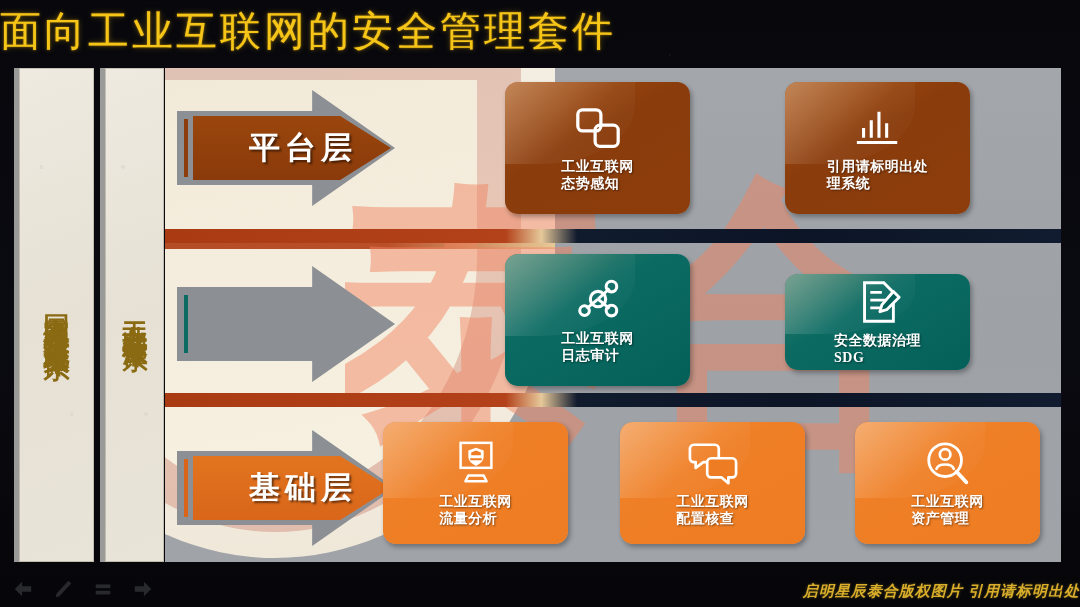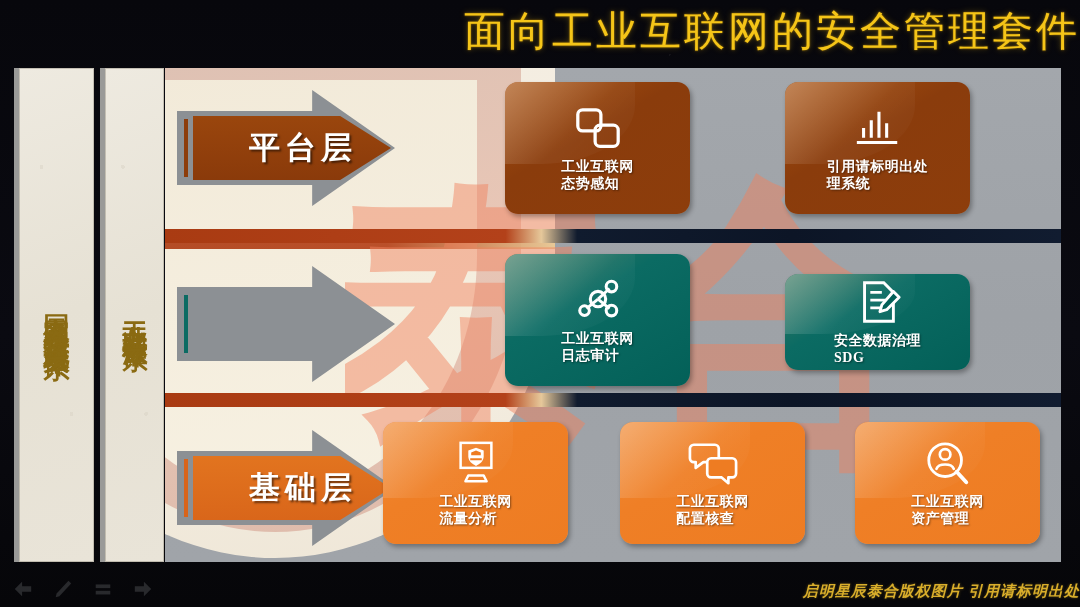--- a/index.html
+++ b/index.html
@@ -17,21 +17,21 @@
     background:
       radial-gradient(circle at 18% 22%, rgba(255,255,255,.05) 0 1px, transparent 1px),
       radial-gradient(circle at 62% 9%,  rgba(255,255,255,.05) 0 1px, transparent 1px),
       radial-gradient(circle at 85% 64%, rgba(255,255,255,.05) 0 1px, transparent 1px),
       linear-gradient(180deg,#07070c 0%, #0a0a11 55%, #060609 100%);
   }
 
   
   #title-bar {
     position:absolute; left:0; top:0; width:1080px; height:62px;
-    display:flex; align-items:center; justify-content:flex-end;
+    display:flex; align-items:center; justify-content:flex-start;
   }
   #page-title {
     font-size:41px; font-weight:400; letter-spacing:3px;
     color:#f5c518;
     text-shadow:0 0 2px #a97c06, 0 0 6px rgba(245,197,24,.35);
     font-family:"DejaVu Sans","Liberation Sans",sans-serif;
     white-space:nowrap;
   }
 
   

